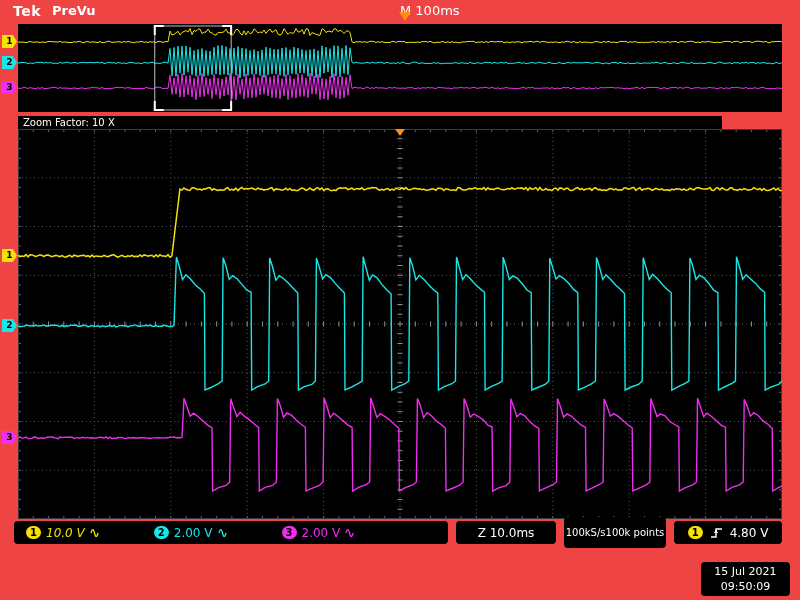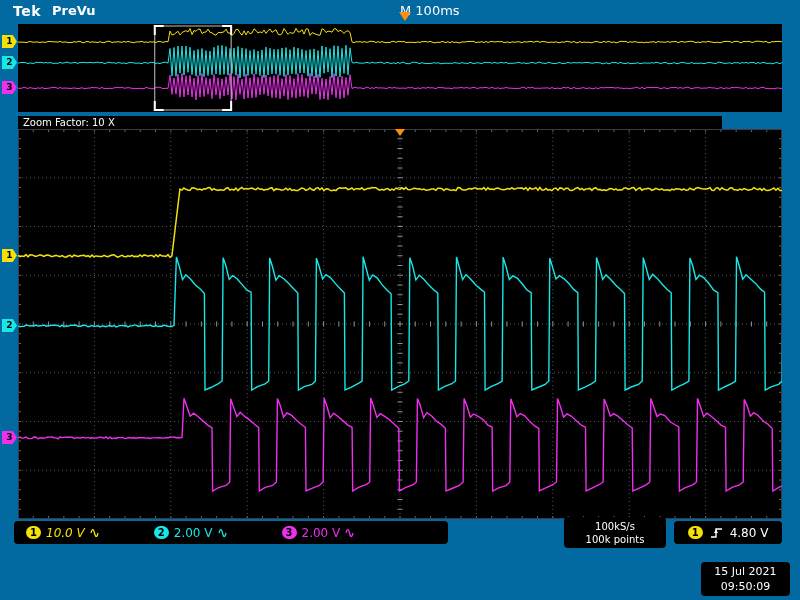--- a/index.html
+++ b/index.html
@@ -21,30 +21,30 @@
   .tag{position:absolute;left:2px;width:15px;height:13px;font-size:9px;font-weight:700;color:#000;
        text-align:center;line-height:13px;clip-path:polygon(0 0,72% 0,100% 50%,72% 100%,0 100%)}
   .box{position:absolute;background:#000;border-radius:4px;color:#fff;display:flex;align-items:center}
   #chbox{left:14px;top:521px;width:434px;height:23px;padding-left:12px;gap:54px}
   .chgrp{display:flex;align-items:center;gap:5px}
   .pill{display:inline-block;min-width:15px;padding:0 4px;border-radius:7px;color:#000;
         font-weight:700;font-size:10px;line-height:13px;text-align:center}
   .chval{font-size:12px}
   .bw svg{display:block}
   #zbox{left:456px;top:521px;width:100px;height:23px;justify-content:center;font-size:12px}
-  #ratebox{left:564px;top:517px;width:102px;height:31px;flex-direction:column;justify-content:center;
+  #ratebox{left:564px;top:517px;width:102px;height:31px;flex-direction:row;justify-content:center;
            font-size:10px;line-height:13px;text-align:center}
   #trigbox{left:674px;top:521px;width:108px;height:23px;justify-content:center;gap:7px;font-size:12px}
   #datebox{left:701px;top:562px;width:89px;height:34px;flex-direction:column;justify-content:center;
            font-size:11px;line-height:15px;text-align:left}
 </style>
 </head>
 <body>
 
-<div id="scope" style="background: #0369a1;">
+<div id="scope" style="background: #ef4444;">
 
   <span class="hdr logo">Tek</span>
   <span class="hdr prevu">PreVu</span>
   <span class="hdr mlabel">M 100ms</span>
   <div class="tri" id="trig-top" style="left: 399px; top: 12px; border-top-color: rgb(255, 143, 14);"></div>
 
   <div id="overview">
     <svg id="ov-svg" viewBox="0 0 764 88" width="764" height="88">
         <polyline points="0.0,64.1 2.0,64.4 4.0,64.2 6.0,63.2 8.0,63.9 10.0,64.5 12.0,63.6 14.0,64.1 16.0,64.4 18.0,64.7 20.0,63.7 22.0,64.5 24.0,63.5 26.0,64.5 28.0,64.5 30.0,64.2 32.0,64.1 34.0,63.4 36.0,63.3 38.0,63.6 40.0,64.5 42.0,63.5 44.0,64.3 46.0,64.1 48.0,64.1 50.0,64.2 52.0,64.5 54.0,64.3 56.0,63.9 58.0,64.3 60.0,64.6 62.0,64.3 64.0,63.7 66.0,64.6 68.0,64.5 70.0,64.1 72.0,64.1 74.0,63.4 76.0,63.8 78.0,63.6 80.0,64.0 82.0,64.5 84.0,63.4 86.0,64.6 88.0,64.6 90.0,64.6 92.0,64.2 94.0,64.6 96.0,63.8 98.0,63.6 100.0,63.3 102.0,63.8 104.0,63.3 106.0,64.2 108.0,64.0 110.0,63.6 112.0,63.9 114.0,64.4 116.0,64.4 118.0,64.6 120.0,64.4 122.0,64.4 124.0,64.5 126.0,64.8 128.0,63.3 130.0,64.1 132.0,64.3 134.0,64.8 136.0,64.6 138.0,63.3 140.0,63.3 142.0,63.2 144.0,64.4 146.0,64.5 148.0,64.3 150.0,64.4 152.0,51.2 154.0,70.3 156.0,54.0 158.0,70.1 160.0,50.3 162.0,73.2 164.0,49.4 166.0,72.9 168.0,51.8 170.0,71.0 172.0,51.3 174.0,73.0 176.0,54.2 178.0,75.9 180.0,51.5 182.0,73.1 184.0,49.3 186.0,72.5 188.0,53.6 190.0,70.3 192.0,54.7 194.0,74.5 196.0,50.5 198.0,70.9 200.0,54.0 202.0,74.8 204.0,54.8 206.0,72.0 208.0,52.8 210.0,71.0 212.0,49.4 214.0,75.0 216.0,52.6 218.0,75.9 220.0,50.2 222.0,70.3 224.0,55.0 226.0,75.1 228.0,49.9 230.0,74.0 232.0,53.9 234.0,73.9 236.0,49.9 238.0,73.3 240.0,53.4 242.0,70.8 244.0,51.2 246.0,70.2 248.0,50.9 250.0,71.9 252.0,52.8 254.0,73.7 256.0,51.7 258.0,73.7 260.0,50.6 262.0,74.8 264.0,54.7 266.0,71.8 268.0,50.5 270.0,75.7 272.0,51.5 274.0,73.5 276.0,54.6 278.0,74.1 280.0,49.5 282.0,72.6 284.0,50.6 286.0,72.4 288.0,54.1 290.0,73.8 292.0,49.2 294.0,70.1 296.0,52.0 298.0,70.2 300.0,50.1 302.0,75.5 304.0,54.2 306.0,74.9 308.0,54.9 310.0,76.0 312.0,52.4 314.0,70.6 316.0,49.5 318.0,73.6 320.0,52.5 322.0,74.9 324.0,52.4 326.0,73.9 328.0,53.5 330.0,71.2 332.0,50.8 334.0,64.7 336.0,63.4 338.0,63.4 340.0,64.2 342.0,63.7 344.0,64.3 346.0,64.8 348.0,63.2 350.0,63.3 352.0,64.6 354.0,63.6 356.0,64.5 358.0,63.2 360.0,64.1 362.0,63.8 364.0,64.0 366.0,64.0 368.0,64.5 370.0,64.0 372.0,63.4 374.0,64.3 376.0,63.4 378.0,64.0 380.0,64.1 382.0,64.3 384.0,64.1 386.0,64.1 388.0,64.4 390.0,63.5 392.0,63.9 394.0,63.5 396.0,64.3 398.0,64.6 400.0,63.8 402.0,64.5 404.0,63.9 406.0,63.7 408.0,64.3 410.0,63.3 412.0,64.0 414.0,63.7 416.0,64.1 418.0,64.6 420.0,63.4 422.0,63.6 424.0,63.7 426.0,63.9 428.0,64.3 430.0,64.0 432.0,64.3 434.0,64.7 436.0,63.7 438.0,64.1 440.0,63.9 442.0,63.7 444.0,63.5 446.0,64.2 448.0,63.6 450.0,63.8 452.0,64.4 454.0,63.6 456.0,63.4 458.0,64.0 460.0,64.5 462.0,63.6 464.0,64.0 466.0,63.5 468.0,63.3 470.0,64.1 472.0,64.2 474.0,63.3 476.0,64.2 478.0,64.4 480.0,63.8 482.0,64.6 484.0,64.1 486.0,64.2 488.0,63.4 490.0,64.0 492.0,64.2 494.0,64.2 496.0,64.5 498.0,64.7 500.0,64.3 502.0,64.4 504.0,63.4 506.0,63.2 508.0,64.7 510.0,63.4 512.0,64.0 514.0,63.2 516.0,64.2 518.0,64.3 520.0,64.2 522.0,64.4 524.0,64.0 526.0,64.1 528.0,63.9 530.0,63.9 532.0,64.6 534.0,63.4 536.0,64.6 538.0,64.4 540.0,64.1 542.0,64.7 544.0,64.1 546.0,63.3 548.0,64.1 550.0,63.2 552.0,64.6 554.0,64.5 556.0,63.3 558.0,64.6 560.0,64.7 562.0,64.4 564.0,63.8 566.0,63.7 568.0,64.7 570.0,64.2 572.0,63.9 574.0,64.7 576.0,64.6 578.0,63.7 580.0,64.7 582.0,63.8 584.0,63.6 586.0,63.9 588.0,63.6 590.0,63.6 592.0,63.6 594.0,63.4 596.0,63.8 598.0,64.1 600.0,63.6 602.0,64.2 604.0,64.1 606.0,64.7 608.0,64.1 610.0,64.5 612.0,64.8 614.0,64.1 616.0,64.1 618.0,63.2 620.0,63.7 622.0,64.7 624.0,63.2 626.0,64.7 628.0,64.0 630.0,63.2 632.0,63.6 634.0,63.4 636.0,63.5 638.0,63.4 640.0,63.7 642.0,64.4 644.0,64.5 646.0,63.5 648.0,64.4 650.0,64.6 652.0,63.8 654.0,63.6 656.0,63.6 658.0,63.4 660.0,64.4 662.0,63.5 664.0,64.1 666.0,64.2 668.0,63.3 670.0,63.2 672.0,64.1 674.0,64.7 676.0,63.9 678.0,63.8 680.0,63.6 682.0,64.0 684.0,64.3 686.0,64.0 688.0,64.2 690.0,63.8 692.0,63.3 694.0,64.1 696.0,63.7 698.0,64.6 700.0,64.6 702.0,63.7 704.0,63.8 706.0,64.7 708.0,63.8 710.0,64.3 712.0,64.3 714.0,63.4 716.0,63.8 718.0,63.2 720.0,63.5 722.0,64.0 724.0,64.1 726.0,64.4 728.0,63.3 730.0,64.7 732.0,64.1 734.0,64.5 736.0,63.9 738.0,63.8 740.0,64.8 742.0,63.9 744.0,63.3 746.0,63.5 748.0,64.7 750.0,64.3 752.0,64.8 754.0,64.6 756.0,64.7 758.0,64.3 760.0,63.9 762.0,64.4 764.0,64.3" fill="none" stroke="#ee2fee" stroke-width="1"></polyline>
         <polyline points="0.0,39.2 2.0,38.6 4.0,38.5 6.0,38.5 8.0,38.8 10.0,39.6 12.0,38.9 14.0,39.3 16.0,39.4 18.0,38.2 20.0,38.4 22.0,38.4 24.0,38.5 26.0,39.0 28.0,38.4 30.0,39.1 32.0,38.5 34.0,39.1 36.0,39.4 38.0,39.2 40.0,39.4 42.0,38.3 44.0,39.2 46.0,38.9 48.0,38.2 50.0,38.3 52.0,39.2 54.0,38.9 56.0,38.5 58.0,38.6 60.0,39.5 62.0,38.4 64.0,38.7 66.0,38.3 68.0,38.7 70.0,38.7 72.0,38.4 74.0,38.7 76.0,38.8 78.0,38.4 80.0,38.2 82.0,38.9 84.0,38.3 86.0,39.5 88.0,39.2 90.0,38.2 92.0,38.4 94.0,39.0 96.0,38.6 98.0,39.5 100.0,38.5 102.0,38.9 104.0,39.3 106.0,38.9 108.0,39.6 110.0,38.9 112.0,38.5 114.0,38.6 116.0,38.9 118.0,39.3 120.0,39.0 122.0,39.2 124.0,39.6 126.0,38.4 128.0,38.7 130.0,39.4 132.0,38.4 134.0,38.3 136.0,38.7 138.0,39.4 140.0,39.0 142.0,39.6 144.0,38.8 146.0,38.4 148.0,38.2 150.0,39.2 152.0,24.5 154.0,51.9 156.0,23.5 158.0,52.3 160.0,22.0 162.0,49.1 164.0,22.2 166.0,51.1 168.0,22.0 170.0,48.3 172.0,23.3 174.0,50.7 176.0,26.5 178.0,52.2 180.0,25.4 182.0,51.6 184.0,24.5 186.0,52.6 188.0,26.6 190.0,51.5 192.0,27.1 194.0,50.8 196.0,23.3 198.0,50.0 200.0,21.6 202.0,50.8 204.0,21.4 206.0,50.4 208.0,22.6 210.0,51.1 212.0,24.5 214.0,49.3 216.0,24.1 218.0,51.2 220.0,22.5 222.0,54.0 224.0,23.9 226.0,52.4 228.0,24.7 230.0,51.5 232.0,26.5 234.0,50.3 236.0,25.5 238.0,50.2 240.0,27.1 242.0,51.5 244.0,25.9 246.0,53.5 248.0,23.1 250.0,51.0 252.0,24.3 254.0,49.8 256.0,25.3 258.0,50.1 260.0,25.4 262.0,51.3 264.0,24.0 266.0,52.4 268.0,23.6 270.0,51.1 272.0,25.7 274.0,49.8 276.0,23.1 278.0,50.3 280.0,24.0 282.0,49.0 284.0,25.4 286.0,49.1 288.0,26.5 290.0,52.2 292.0,25.6 294.0,52.3 296.0,24.9 298.0,53.7 300.0,26.6 302.0,53.4 304.0,21.9 306.0,49.2 308.0,23.1 310.0,48.1 312.0,24.7 314.0,53.6 316.0,21.7 318.0,52.1 320.0,21.9 322.0,52.9 324.0,24.4 326.0,49.4 328.0,21.3 330.0,50.8 332.0,23.8 334.0,38.5 336.0,39.1 338.0,38.2 340.0,38.9 342.0,39.1 344.0,39.1 346.0,39.2 348.0,38.4 350.0,38.6 352.0,39.3 354.0,38.2 356.0,38.8 358.0,39.0 360.0,38.5 362.0,38.3 364.0,38.3 366.0,39.6 368.0,38.6 370.0,38.5 372.0,39.4 374.0,39.2 376.0,38.9 378.0,39.6 380.0,38.3 382.0,39.6 384.0,38.2 386.0,38.4 388.0,39.6 390.0,39.6 392.0,39.8 394.0,38.3 396.0,38.3 398.0,38.3 400.0,39.1 402.0,39.6 404.0,38.6 406.0,39.4 408.0,39.4 410.0,39.6 412.0,39.4 414.0,39.3 416.0,38.6 418.0,39.3 420.0,38.6 422.0,39.6 424.0,39.7 426.0,39.3 428.0,39.2 430.0,39.4 432.0,39.2 434.0,39.4 436.0,38.7 438.0,38.8 440.0,39.2 442.0,39.4 444.0,38.5 446.0,39.3 448.0,39.1 450.0,39.6 452.0,38.3 454.0,39.1 456.0,39.6 458.0,39.0 460.0,38.7 462.0,39.2 464.0,39.5 466.0,38.5 468.0,38.3 470.0,38.7 472.0,38.4 474.0,39.5 476.0,38.2 478.0,38.9 480.0,39.2 482.0,38.7 484.0,38.4 486.0,39.2 488.0,38.2 490.0,39.5 492.0,39.2 494.0,39.4 496.0,39.1 498.0,39.0 500.0,38.3 502.0,38.7 504.0,39.3 506.0,38.7 508.0,39.6 510.0,39.2 512.0,39.0 514.0,38.3 516.0,38.9 518.0,39.4 520.0,38.3 522.0,38.2 524.0,39.1 526.0,39.2 528.0,39.6 530.0,38.3 532.0,38.6 534.0,39.4 536.0,39.4 538.0,39.7 540.0,38.7 542.0,38.6 544.0,39.6 546.0,39.5 548.0,39.1 550.0,38.4 552.0,39.0 554.0,39.0 556.0,38.5 558.0,38.9 560.0,38.8 562.0,38.6 564.0,39.1 566.0,38.6 568.0,38.5 570.0,38.5 572.0,38.8 574.0,39.3 576.0,39.0 578.0,38.4 580.0,38.8 582.0,38.7 584.0,39.7 586.0,39.7 588.0,38.7 590.0,39.6 592.0,39.7 594.0,38.4 596.0,38.7 598.0,38.4 600.0,39.6 602.0,38.3 604.0,39.0 606.0,39.4 608.0,39.5 610.0,38.7 612.0,39.7 614.0,39.5 616.0,39.4 618.0,39.2 620.0,38.7 622.0,39.6 624.0,39.3 626.0,38.9 628.0,39.1 630.0,39.1 632.0,39.2 634.0,38.6 636.0,39.1 638.0,38.3 640.0,38.5 642.0,39.5 644.0,39.1 646.0,38.6 648.0,38.5 650.0,39.7 652.0,39.6 654.0,39.4 656.0,38.5 658.0,39.5 660.0,39.7 662.0,38.8 664.0,38.3 666.0,38.7 668.0,39.1 670.0,39.4 672.0,39.2 674.0,38.4 676.0,39.7 678.0,39.1 680.0,39.5 682.0,39.0 684.0,39.3 686.0,39.6 688.0,39.2 690.0,38.6 692.0,38.5 694.0,39.0 696.0,39.3 698.0,39.6 700.0,38.2 702.0,38.2 704.0,38.7 706.0,39.4 708.0,39.3 710.0,39.0 712.0,38.8 714.0,39.8 716.0,38.5 718.0,38.9 720.0,38.6 722.0,39.6 724.0,38.4 726.0,39.1 728.0,38.3 730.0,39.3 732.0,38.6 734.0,38.5 736.0,38.5 738.0,39.7 740.0,38.4 742.0,39.4 744.0,38.7 746.0,38.5 748.0,39.2 750.0,39.4 752.0,39.1 754.0,39.8 756.0,39.5 758.0,38.4 760.0,39.0 762.0,39.7 764.0,38.4" fill="none" stroke="#17e7e7" stroke-width="1"></polyline>
@@ -393,20 +393,23 @@
       <span class="pill" style="background: rgb(238, 47, 238);">3</span>
       <span class="chval" style="color: rgb(238, 47, 238);">2.00 V</span>
       <span class="bw" style="color: rgb(238, 47, 238);">
         <svg width="10" height="12" viewBox="0 0 10 12">
             <path d="M1,6 C2,1.5 3.5,1.5 4.5,6 C5.5,10.5 7,10.5 8,6" fill="none" stroke="currentColor" stroke-width="1.3"></path>
           </svg>
       </span>
     </div>
   </div>
 
+  <div class="box" id="zbox">
+    <span>Z 10.0ms</span>
+  </div>
 
   <div class="box" id="ratebox">
     <span>100kS/s</span>
     <span>100k points</span>
   </div>
 
   <div class="box" id="trigbox">
     <span class="pill" style="background: rgb(244, 225, 10);">1</span>
     <span class="edge">
       <svg width="13" height="14" viewBox="0 0 13 14">

